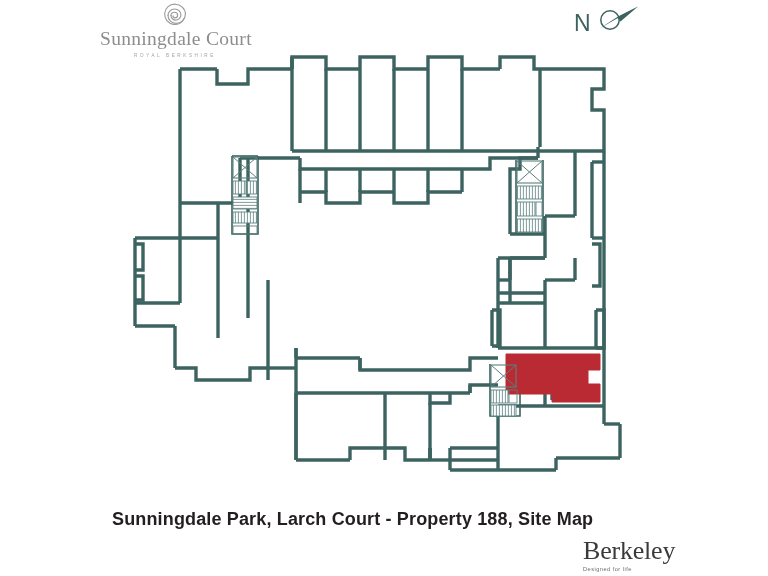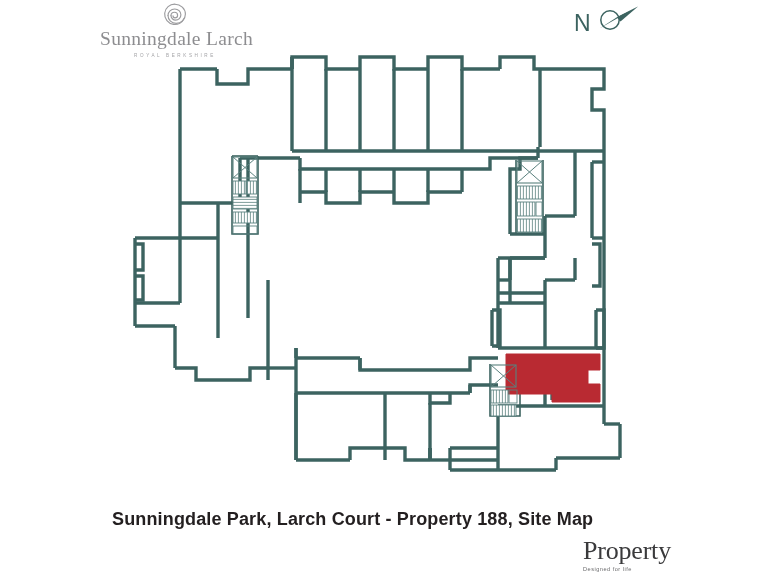--- a/index.html
+++ b/index.html
@@ -123,21 +123,21 @@
 <div id="brand-logo">
   <svg class="rose-mark" viewBox="0 0 28 26">
     <g fill="none" stroke="#9b9b9e" stroke-width="1.15" stroke-linecap="round" stroke-linejoin="round">
       <path d="M14 2.2 C19.6 2.2 24.4 6.6 24.4 12.1 C24.4 17.2 20.4 21.4 15.2 21.4 C10.7 21.4 7.0 17.9 7.0 13.5"></path>
       <path d="M7.0 13.5 C7.0 9.9 10.0 7.0 13.7 7.0 C17.1 7.0 19.9 9.6 19.9 12.8 C19.9 15.7 17.5 18.1 14.6 18.1 C12.1 18.1 10.0 16.0 10.0 13.6"></path>
       <path d="M10.0 13.6 C10.0 11.7 11.6 10.2 13.5 10.2 C15.2 10.2 16.6 11.5 16.6 13.2 C16.6 14.6 15.4 15.8 14.0 15.8 C12.9 15.8 12.0 14.9 12.0 13.8"></path>
       <path d="M14 2.2 C8.8 2.0 4.2 6.0 3.7 11.2 C3.2 16.6 7.2 21.6 12.6 22.4"></path>
       <path d="M12.6 22.4 C17.0 23.0 21.2 20.6 22.9 16.8"></path>
     </g>
   </svg>
-  <span class="brand-name">Sunningdale Larch</span>
+  <span class="brand-name">Sunningdale Court</span>
   <span class="brand-sub">ROYAL BERKSHIRE</span>
 </div>
 
 <div id="north-indicator">
   <span class="n-letter">N</span>
   <svg width="80" height="46" viewBox="0 0 80 46">
     <circle cx="40" cy="16" r="9.2" fill="none" stroke="#3c6360" stroke-width="1.5"></circle>
     <path d="M29.5 24.5 L68 2.5 L46.5 13.5 Z" fill="#3c6360"></path>
     <path d="M68 2.5 L46.8 13.2 L50.5 17.5 Z" fill="#3c6360"></path>
   </svg>
@@ -373,15 +373,15 @@
     <rect x="509" y="342" width="8" height="13" fill="none" stroke="#5a817e" stroke-width="0.9"></rect>
     <rect x="491" y="357" width="25" height="11" fill="url(#stairHatchV)" stroke="#5a817e" stroke-width="0.9"></rect>
   </g>
 
 </svg>
 </div>
 
 <div id="site-map-caption">Sunningdale Park, Larch Court - Property 188, Site Map</div>
 
 <div id="berkeley-logo">
-  <span class="berkeley-name">Property</span>
+  <span class="berkeley-name">Berkeley</span>
   <span class="berkeley-tagline">Designed for life</span>
 </div>
 
 </body></html>

